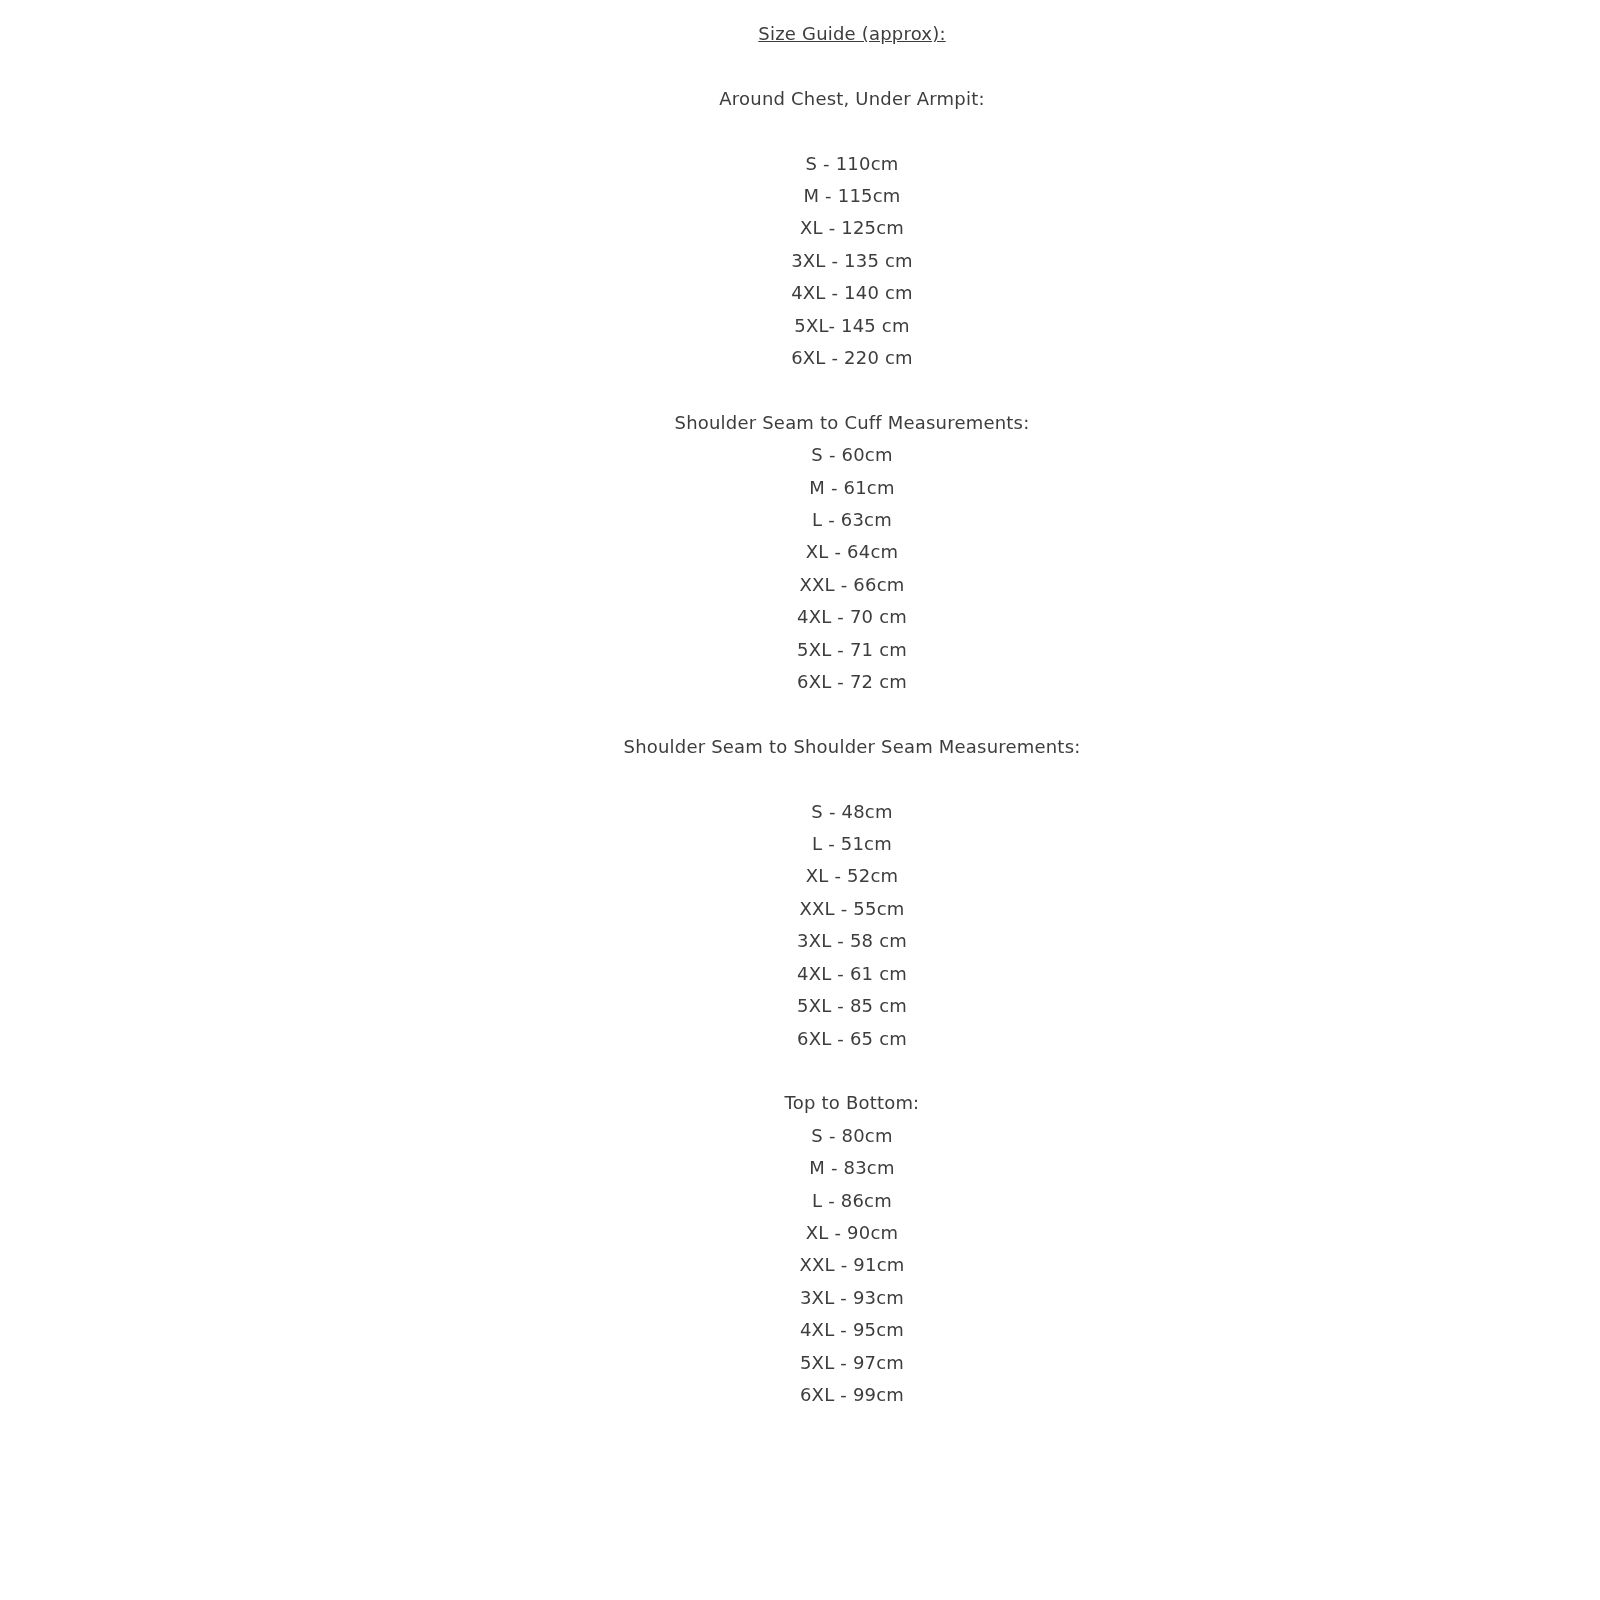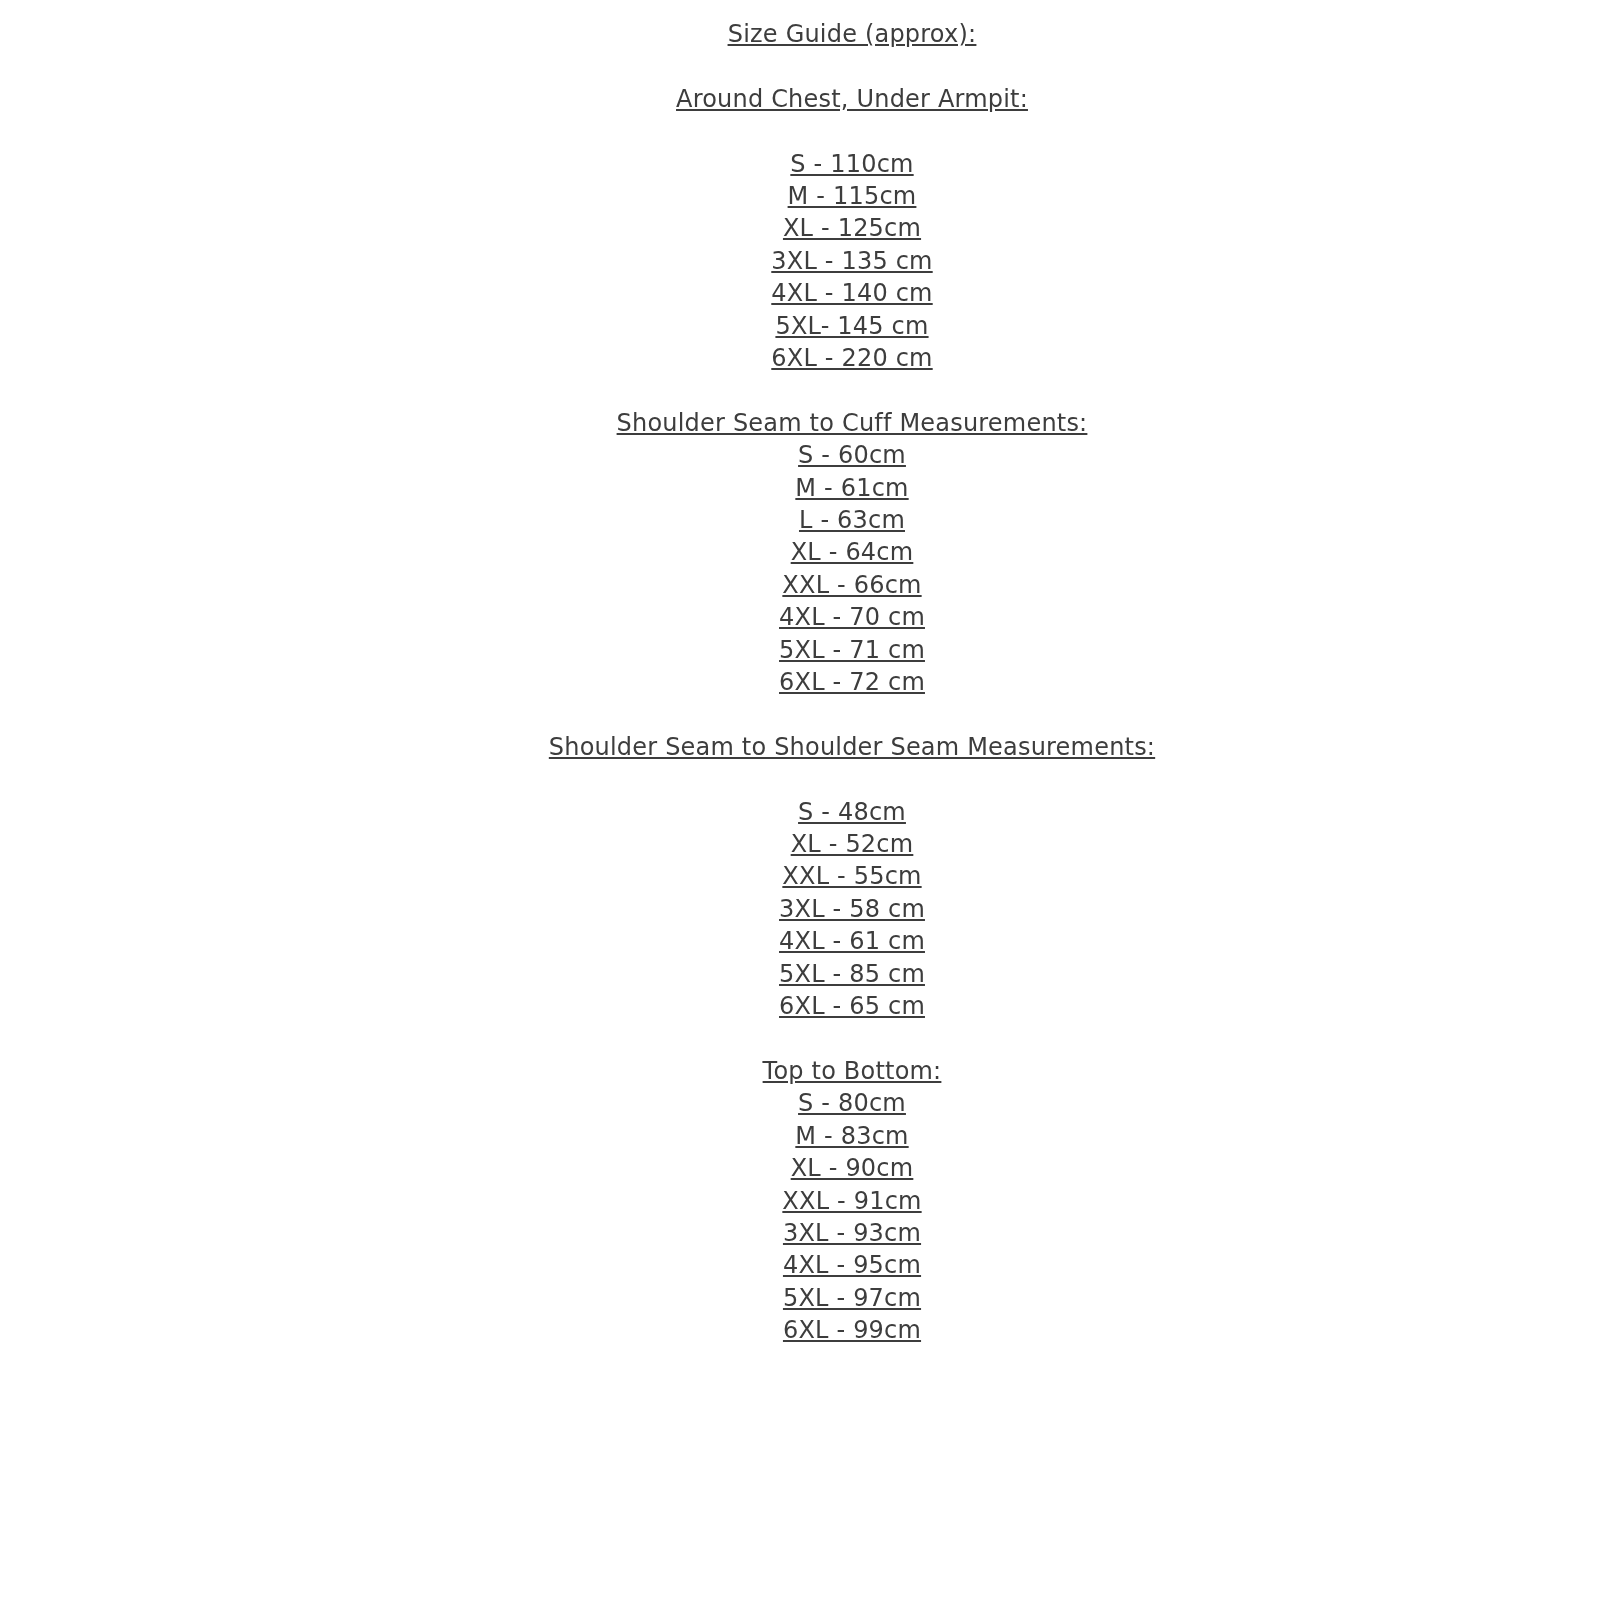--- a/index.html
+++ b/index.html
@@ -13,24 +13,23 @@
     overflow: hidden;
     font-family: "DejaVu Sans", "Liberation Sans", sans-serif;
   }
   .doc {
     box-sizing: border-box;
     width: 1600px;
     padding-top: 18px;
     padding-left: 104px; 
     text-align: center;
     color: #3d3d3d;
-    font-size: 24px;
+    font-size: 18px;
     line-height: 32.4px;
     letter-spacing: 0.2px;
-    text-decoration: underline;
   }
   .line { min-height: 32.4px; }
   .blank { height: 32.4px; }
   .title-text { text-decoration: underline; }
 </style>
 </head>
 <body>
 
 <div class="doc">
 
@@ -62,33 +61,35 @@
     <div class="line">4XL - 70 cm</div>
     <div class="line">5XL - 71 cm</div>
     <div class="line">6XL - 72 cm</div>
   </div>
   <div class="blank"></div>
 
   <div>
     <div class="line">Shoulder Seam to Shoulder Seam Measurements:</div>
     <div class="blank"></div>
     <div class="line">S - 48cm</div>
+    <div class="line">L - 51cm</div>
     <div class="line">XL - 52cm</div>
     <div class="line">XXL - 55cm</div>
     <div class="line">3XL - 58 cm</div>
     <div class="line">4XL - 61 cm</div>
     <div class="line">5XL - 85 cm</div>
     <div class="line">6XL - 65 cm</div>
   </div>
   <div class="blank"></div>
 
   <div>
     <div class="line">Top to Bottom:</div>
     <div class="line">S - 80cm</div>
     <div class="line">M - 83cm</div>
+    <div class="line">L - 86cm</div>
     <div class="line">XL - 90cm</div>
     <div class="line">XXL - 91cm</div>
     <div class="line">3XL - 93cm</div>
     <div class="line">4XL - 95cm</div>
     <div class="line">5XL - 97cm</div>
     <div class="line">6XL - 99cm</div>
   </div>
 
 </div>
 

